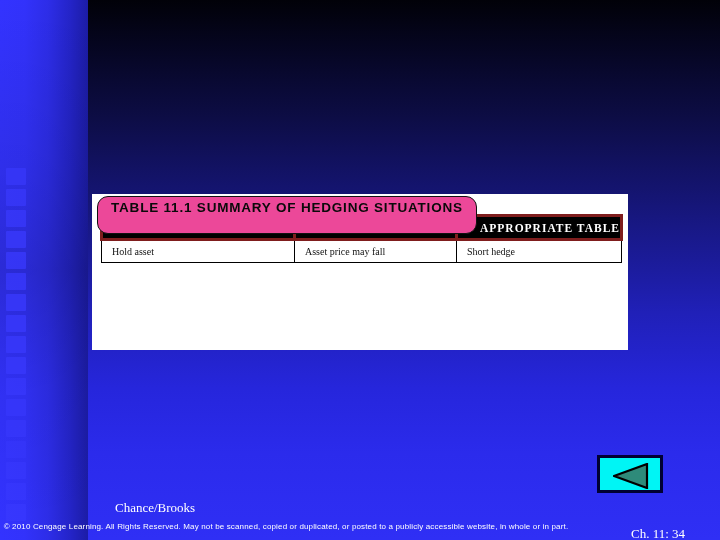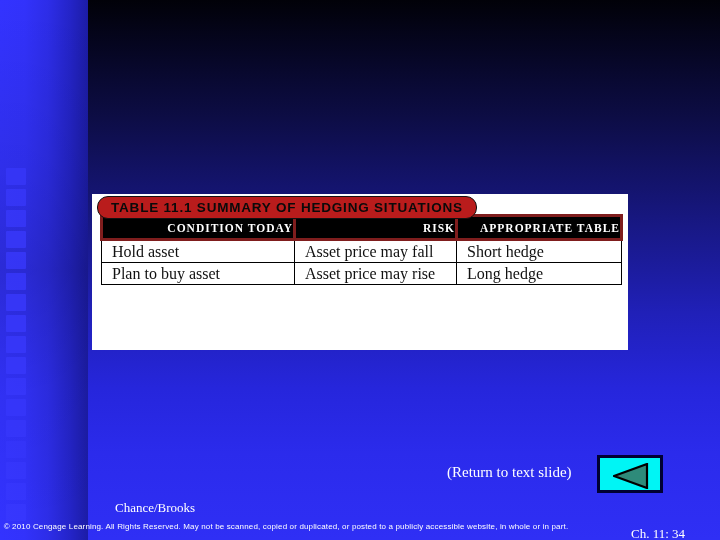--- a/index.html
+++ b/index.html
@@ -58,24 +58,24 @@
     width: 536px;
     height: 156px;
     background: #ffffff;
   }
 
   #table-title-box {
     position: absolute;
     left: 5px;
     top: 2px;
     width: 380px;
-    height: 23px;
+    height: 38px;
     border: 1.3px solid #111;
     border-radius: 11px;
-    background: #b91c1c;
+    background: #ec4899;
     box-sizing: border-box;
     z-index: 4;
   }
   #table-title-text {
     position: absolute;
     left: 13px;
     top: 3px;
     font-family: "Liberation Sans", sans-serif;
     font-weight: bold;
     font-size: 13.5px;
@@ -107,21 +107,21 @@
     font-weight: bold;
     font-size: 11.5px;
     letter-spacing: 1.0px;
     text-align: right;
     padding-left: 10px;
     white-space: nowrap;
   }
   #grid tbody td {
     height: 21px;
     font-family: "Liberation Serif", serif;
-    font-size: 16px;
+    font-size: 10px;
     color: #111;
     padding-left: 10px;
     background: #ffffff;
     text-align: left;
     white-space: nowrap;
   }
   .col-a { width: 193px; }
   .col-b { width: 162px; }
   .col-c { width: 165px; }
 
@@ -239,32 +239,26 @@
           <th>RISK</th>
           <th>APPROPRIATE TABLE</th>
         </tr>
       </thead>
       <tbody>
         <tr>
           <td>Hold asset</td>
           <td>Asset price may fall</td>
           <td>Short hedge</td>
         </tr>
-        <tr>
-          <td>Plan to buy asset</td>
-          <td>Asset price may rise</td>
-          <td>Long hedge</td>
-        </tr>
       </tbody>
     </table>
 
 
   </div>
 
-  <div id="return-label">(Return to text slide)</div>
 
   <div id="back-button">
     <svg id="back-arrow" width="36" height="26" viewBox="0 0 36 26">
       <polygon points="1,13 34,1 34,25" fill="#2e8b7a" stroke="#000000" stroke-width="2.2" stroke-linejoin="miter"></polygon>
     </svg>
   </div>
 
   <div id="footer-line">
     <span id="footer-author">Chance/Brooks</span>
     <span id="footer-chapter">Ch. 11:  34</span>

